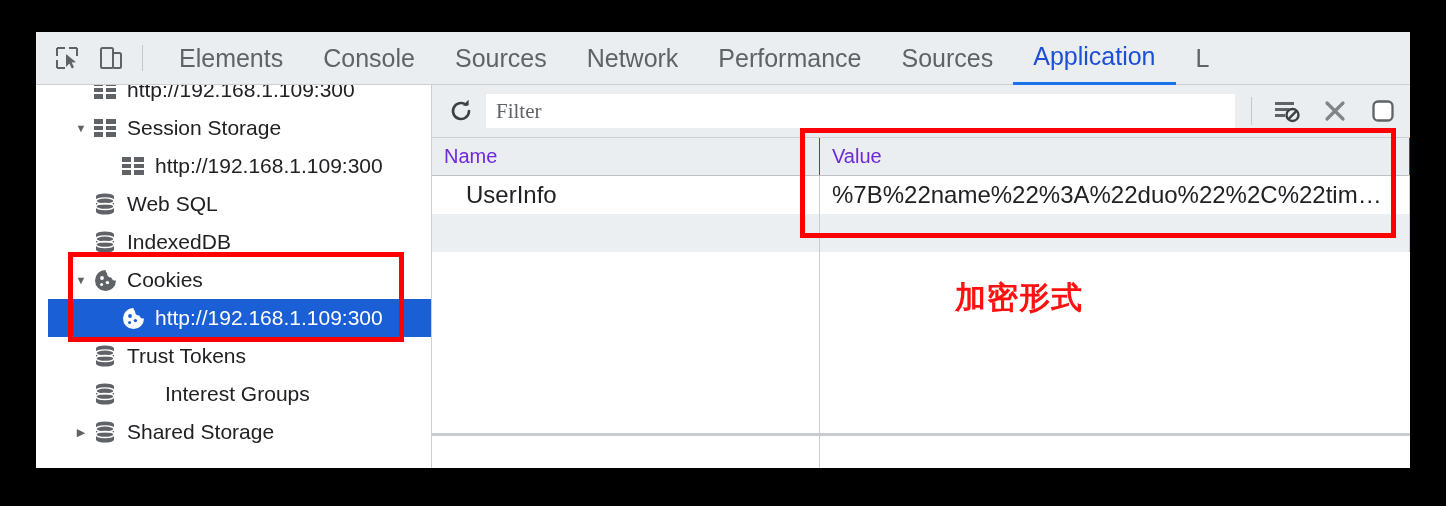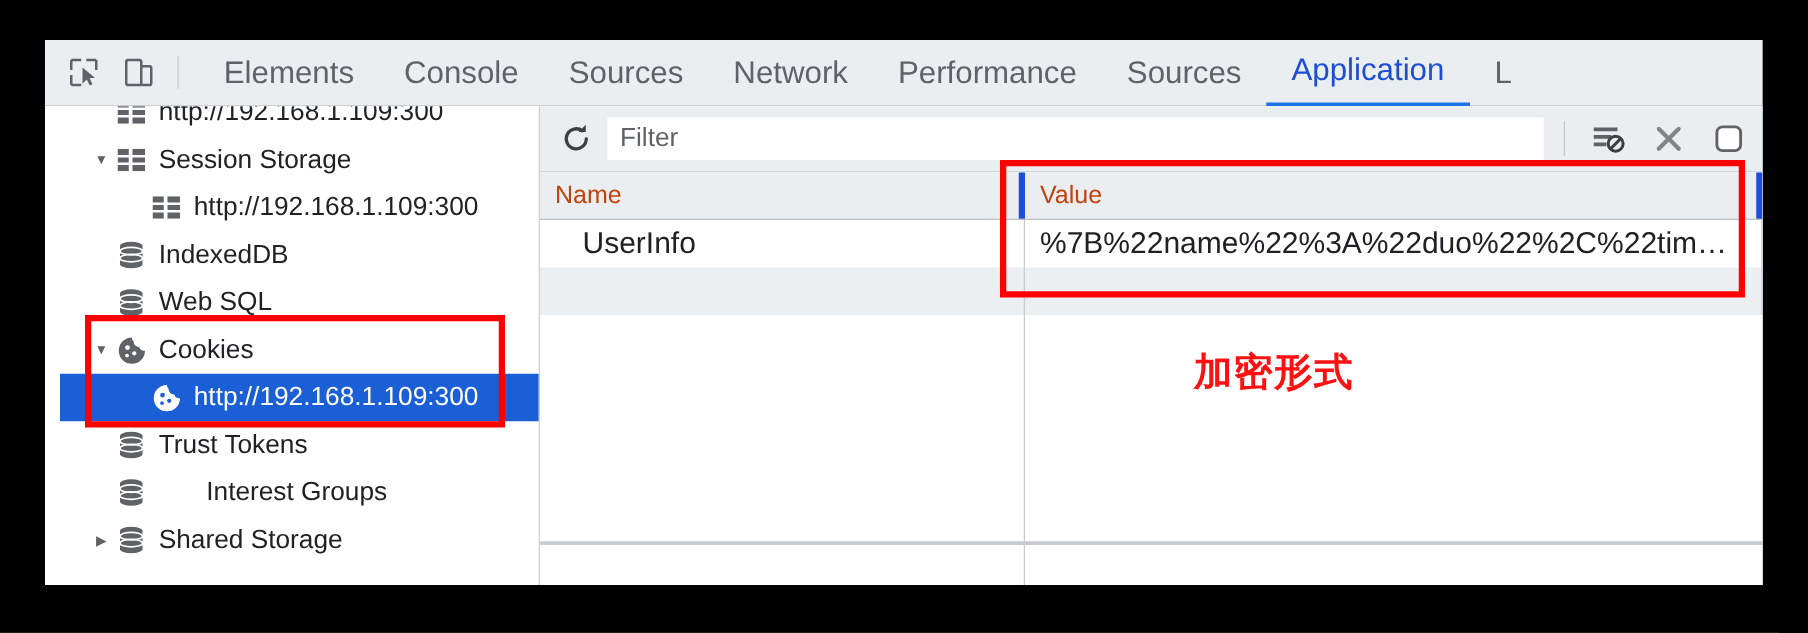--- a/index.html
+++ b/index.html
@@ -159,21 +159,21 @@
     flex: 1;
     height: 34px;
     margin: 0 10px 0 6px;
     background: #ffffff;
     border: none;
     outline: none;
     font-size: 21px;
     color: #202124;
     padding: 0 10px;
     box-sizing: border-box;
-    font-family: Liberation Sans, sans-serif;
+    font-family: Liberation Serif, serif;
   }
   .filter-input::placeholder { color: #5f6368; opacity: 1; }
   .tool-sep {
     width: 1px; height: 28px;
     background: #c4c8cb;
     margin: 0 6px;
   }
   .tool-right {
     display: flex;
     align-items: center;
@@ -192,24 +192,24 @@
     display: flex;
     height: 38px;
     background: #ebeef0;
     border-bottom: 1px solid #bdc1c6;
     box-sizing: border-box;
   }
   .gh-cell {
     display: flex;
     align-items: center;
     font-size: 20px;
-    color: #c2410c;
+    color: #6d28d9;
     padding-left: 12px;
     box-sizing: border-box;
-    border-right: 5px solid #1d4ed8;
+    border-right: 1px solid #1d4ed8;
     cursor: pointer;
   }
   .col-name { width: 388px; min-width: 388px; }
   .col-value { flex: 1; }
 
   .grid-row {
     display: flex;
     height: 38px;
     box-sizing: border-box;
   }
@@ -367,35 +367,35 @@
             <span class="ticon">
               <svg width="22" height="22" viewBox="0 0 22 22">
                 <ellipse cx="11" cy="3.6" rx="9" ry="3.2" fill="#5f6368"></ellipse>
                 <path d="M2 3.6 v4.2 a9 3.2 0 0 0 18 0 v-4.2" fill="#5f6368"></path>
                 <path d="M2 9.2 v4.2 a9 3.2 0 0 0 18 0 v-4.2" fill="#5f6368"></path>
                 <path d="M2 14.8 v3.6 a9 3.2 0 0 0 18 0 v-3.6" fill="#5f6368"></path>
                 <ellipse cx="11" cy="7.9" rx="9" ry="3" fill="none" stroke="#ffffff" stroke-width="1.3"></ellipse>
                 <ellipse cx="11" cy="13.5" rx="9" ry="3" fill="none" stroke="#ffffff" stroke-width="1.3"></ellipse>
               </svg>
             </span>
-            <span class="tlabel">IndexedDB</span>
+            <span class="tlabel">Web SQL</span>
           </div>
 
           <div class="tree-row" style="padding-left:44px;">
             <span class="ticon">
               <svg width="22" height="22" viewBox="0 0 22 22">
                 <ellipse cx="11" cy="3.6" rx="9" ry="3.2" fill="#5f6368"></ellipse>
                 <path d="M2 3.6 v4.2 a9 3.2 0 0 0 18 0 v-4.2" fill="#5f6368"></path>
                 <path d="M2 9.2 v4.2 a9 3.2 0 0 0 18 0 v-4.2" fill="#5f6368"></path>
                 <path d="M2 14.8 v3.6 a9 3.2 0 0 0 18 0 v-3.6" fill="#5f6368"></path>
                 <ellipse cx="11" cy="7.9" rx="9" ry="3" fill="none" stroke="#ffffff" stroke-width="1.3"></ellipse>
                 <ellipse cx="11" cy="13.5" rx="9" ry="3" fill="none" stroke="#ffffff" stroke-width="1.3"></ellipse>
               </svg>
             </span>
-            <span class="tlabel">Web SQL</span>
+            <span class="tlabel">IndexedDB</span>
           </div>
 
           <div class="tree-row" style="padding-left:22px;">
             <span class="tw">▼</span>
             <span class="ticon">
               <svg width="23" height="23" viewBox="0 0 23 23">
                 <path d="M11.5 1 a10.5 10.5 0 1 0 10.5 10.5 a4 4 0 0 1 -4.6 -3 a4 4 0 0 1 -4.4 -4.2 a4.6 4.6 0 0 1 -1.5 -3.3 Z" fill="#5f6368"></path>
                 <circle cx="8" cy="9" r="1.9" fill="#ffffff"></circle>
                 <circle cx="13.4" cy="13.6" r="1.7" fill="#ffffff"></circle>
                 <circle cx="7.6" cy="15.4" r="1.5" fill="#ffffff"></circle>

